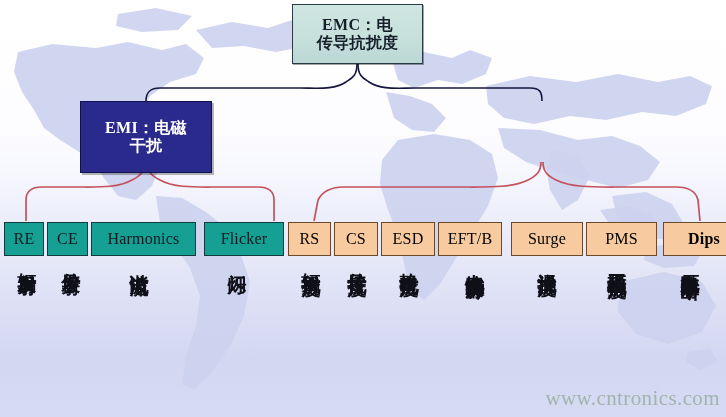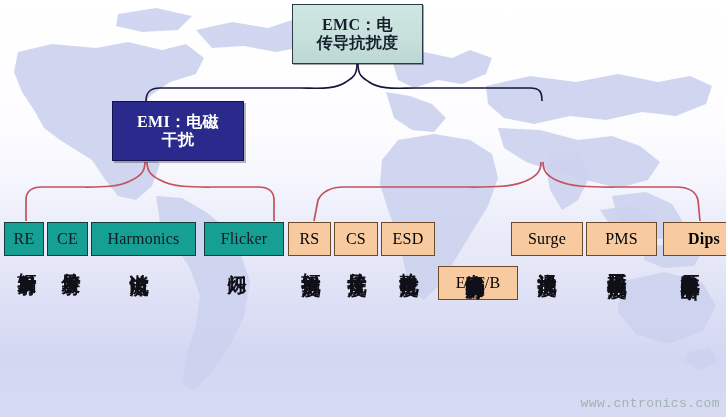--- a/index.html
+++ b/index.html
@@ -39,21 +39,21 @@
     border:1px solid #2a3a46;
     box-shadow:1px 1px 0 rgba(0,0,0,.35);
     color:#15202b;font-size:16px;font-weight:700;letter-spacing:.3px;
   }
   .emi,.ems{
     background:#2a2a8c;
     border:1px solid #12124f;
     box-shadow:2px 2px 0 rgba(0,0,0,.28);
     color:#ffffff;font-size:16px;font-weight:700;letter-spacing:.3px;
   }
-  .emi{left:80px;top:101px;width:132px;height:60px;margin-left:32px;}
+  .emi{left:80px;top:101px;width:132px;height:72px;}
   .ems{left:476px;top:101px;width:131px;height:60px;}
 
   .leaf{
     position:absolute;box-sizing:border-box;height:34px;top:222px;
     display:flex;align-items:center;justify-content:center;
     font-size:16px;font-weight:400;letter-spacing:.2px;
   }
   .leaf-green{
     background:#16a093;border:1px solid #123b3c;color:#101a22;
   }
@@ -66,22 +66,22 @@
     position:absolute;top:258px;
     writing-mode:vertical-rl;text-orientation:upright;
     font-family:"DejaVu Sans",sans-serif;
     font-size:19px;font-weight:700;color:#101018;
     line-height:1.0;letter-spacing:1px;
     white-space:nowrap;
   }
   
   #wm{
     position:absolute;right:6px;bottom:6px;
-    font-family:Liberation Mono, monospace;
-    font-size:13px;letter-spacing:.4px;
+    font-family:Liberation Serif, serif;
+    font-size:21px;letter-spacing:.4px;
     color:rgba(120,150,120,.55);
     user-select:none;
     margin-left:24px;
   }
 </style>
 </head>
 <body>
 
 <div id="stage">
 
@@ -172,21 +172,21 @@
       <div class="leaf leaf-green" style="left: 91px; width: 105px;">Harmonics</div>
       <div class="vlabel" style="left: 130px;">谐波电流</div>
       <div class="leaf leaf-green" style="left: 204px; width: 80px;">Flicker</div>
       <div class="vlabel" style="left: 228px;">闪烁</div>
       <div class="leaf leaf-orange" style="left: 288px; width: 43px;">RS</div>
       <div class="vlabel" style="left: 302px;">辐射抗扰度</div>
       <div class="leaf leaf-orange" style="left: 334px; width: 44px;">CS</div>
       <div class="vlabel" style="left: 348px;">传导抗扰度</div>
       <div class="leaf leaf-orange" style="left: 381px; width: 54px;">ESD</div>
       <div class="vlabel" style="left: 400px;">静电抗扰度</div>
-      <div class="leaf leaf-orange" style="left: 438px; width: 80px; margin-top: 44px;">EFT/B</div>
+      <div class="leaf leaf-orange" style="left: 438px; width: 64px;">EFT/B</div>
       <div class="vlabel" style="left: 466px;">电快速瞬变脉冲群</div>
       <div class="leaf leaf-orange" style="left: 511px; width: 72px;">Surge</div>
       <div class="vlabel" style="left: 538px;">浪涌抗扰度</div>
       <div class="leaf leaf-orange" style="left: 586px; width: 71px;">PMS</div>
       <div class="vlabel" style="left: 608px;">工频磁场抗扰度</div>
       <div class="leaf leaf-orange" style="left: 663px; width: 82px; font-weight: bold;">Dips</div>
       <div class="vlabel" style="left: 681px;">电压跌落短时中断</div>
     </div>
 
   <div id="wm">www.cntronics.com</div>

